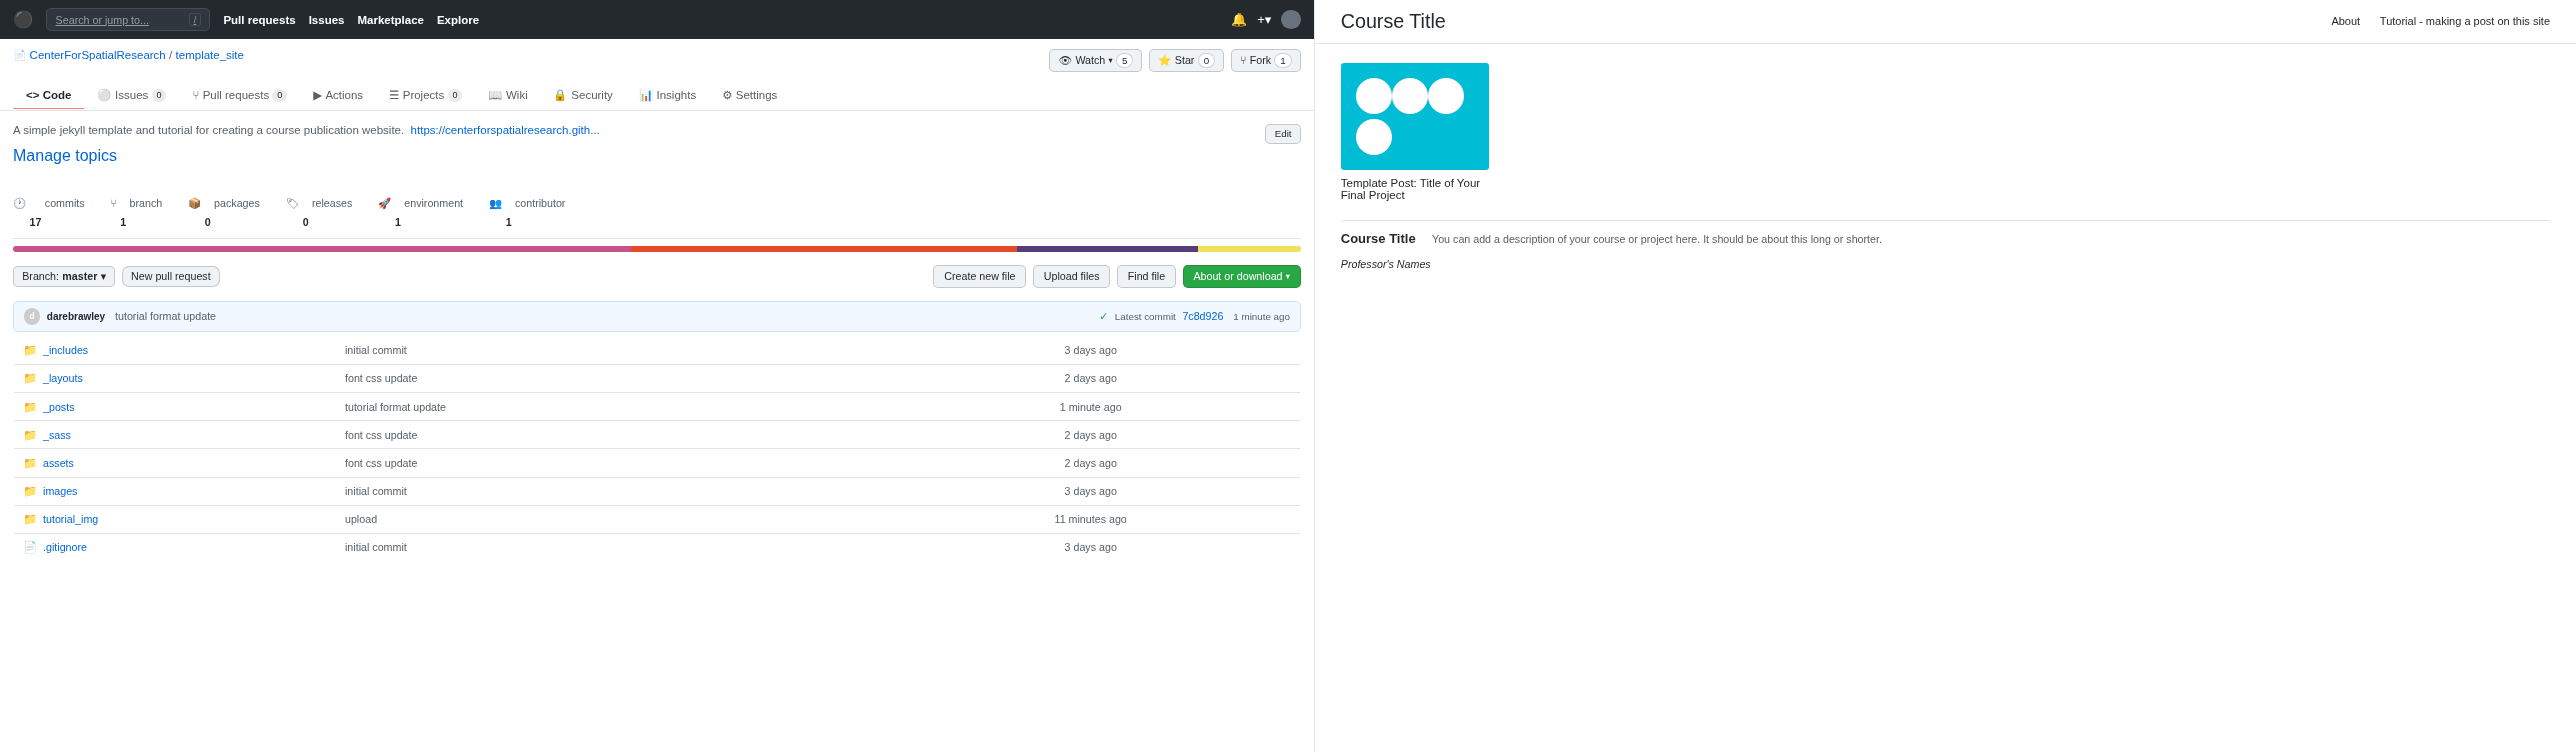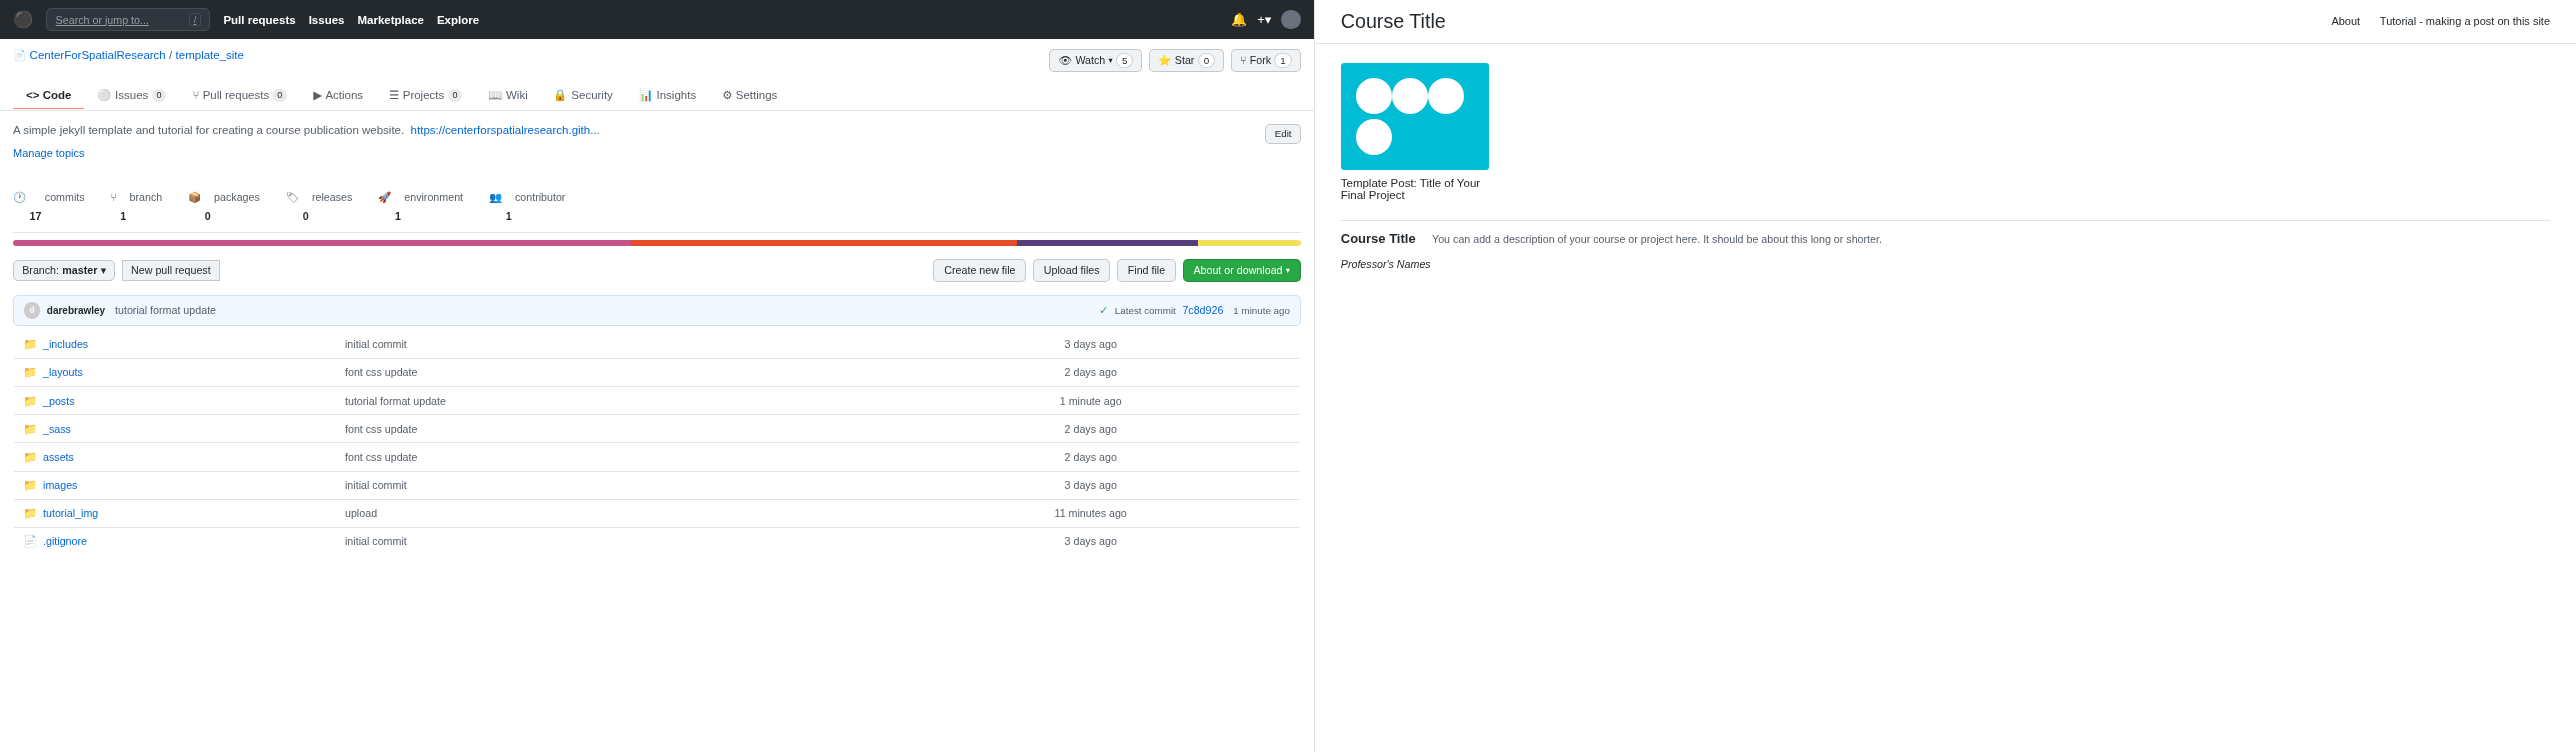--- a/index.html
+++ b/index.html
@@ -155,21 +155,21 @@
       padding: 3.3px 8.2px;
       font-size: 9.8px;
       background: #eff3f6;
       border: 0.8px solid rgba(27,31,35,.2);
       border-radius: 4.9px;
       cursor: pointer;
       color: #24292e;
     }
     .manage-topics {
       color: #0366d6;
-      font-size: 11px;
+      font-size: 16px;
       text-decoration: none;
       margin-bottom: 9.8px;
       display: block;
     }
 
     
     .stats-bar {
       display: flex;
       align-items: center;
       gap: 0;
@@ -215,21 +215,21 @@
       background: #eff3f6;
       border: 0.8px solid rgba(27,31,35,.2);
       border-radius: 4.9px;
       cursor: pointer;
     }
     .new-pr-btn {
       padding: 3.3px 8.2px;
       font-size: 10.7px;
       background: #eff3f6;
       border: 0.8px solid rgba(27,31,35,.2);
-      border-radius: 0;
+      border-radius: 7px;
       cursor: pointer;
       color: #24292e;
     }
     .spacer { flex: 1; }
     .create-btn, .upload-btn, .find-btn {
       padding: 4.1px 9.8px;
       font-size: 10.7px;
       background: #eff3f6;
       border: 0.8px solid rgba(27,31,35,.2);
       border-radius: 4.9px;

